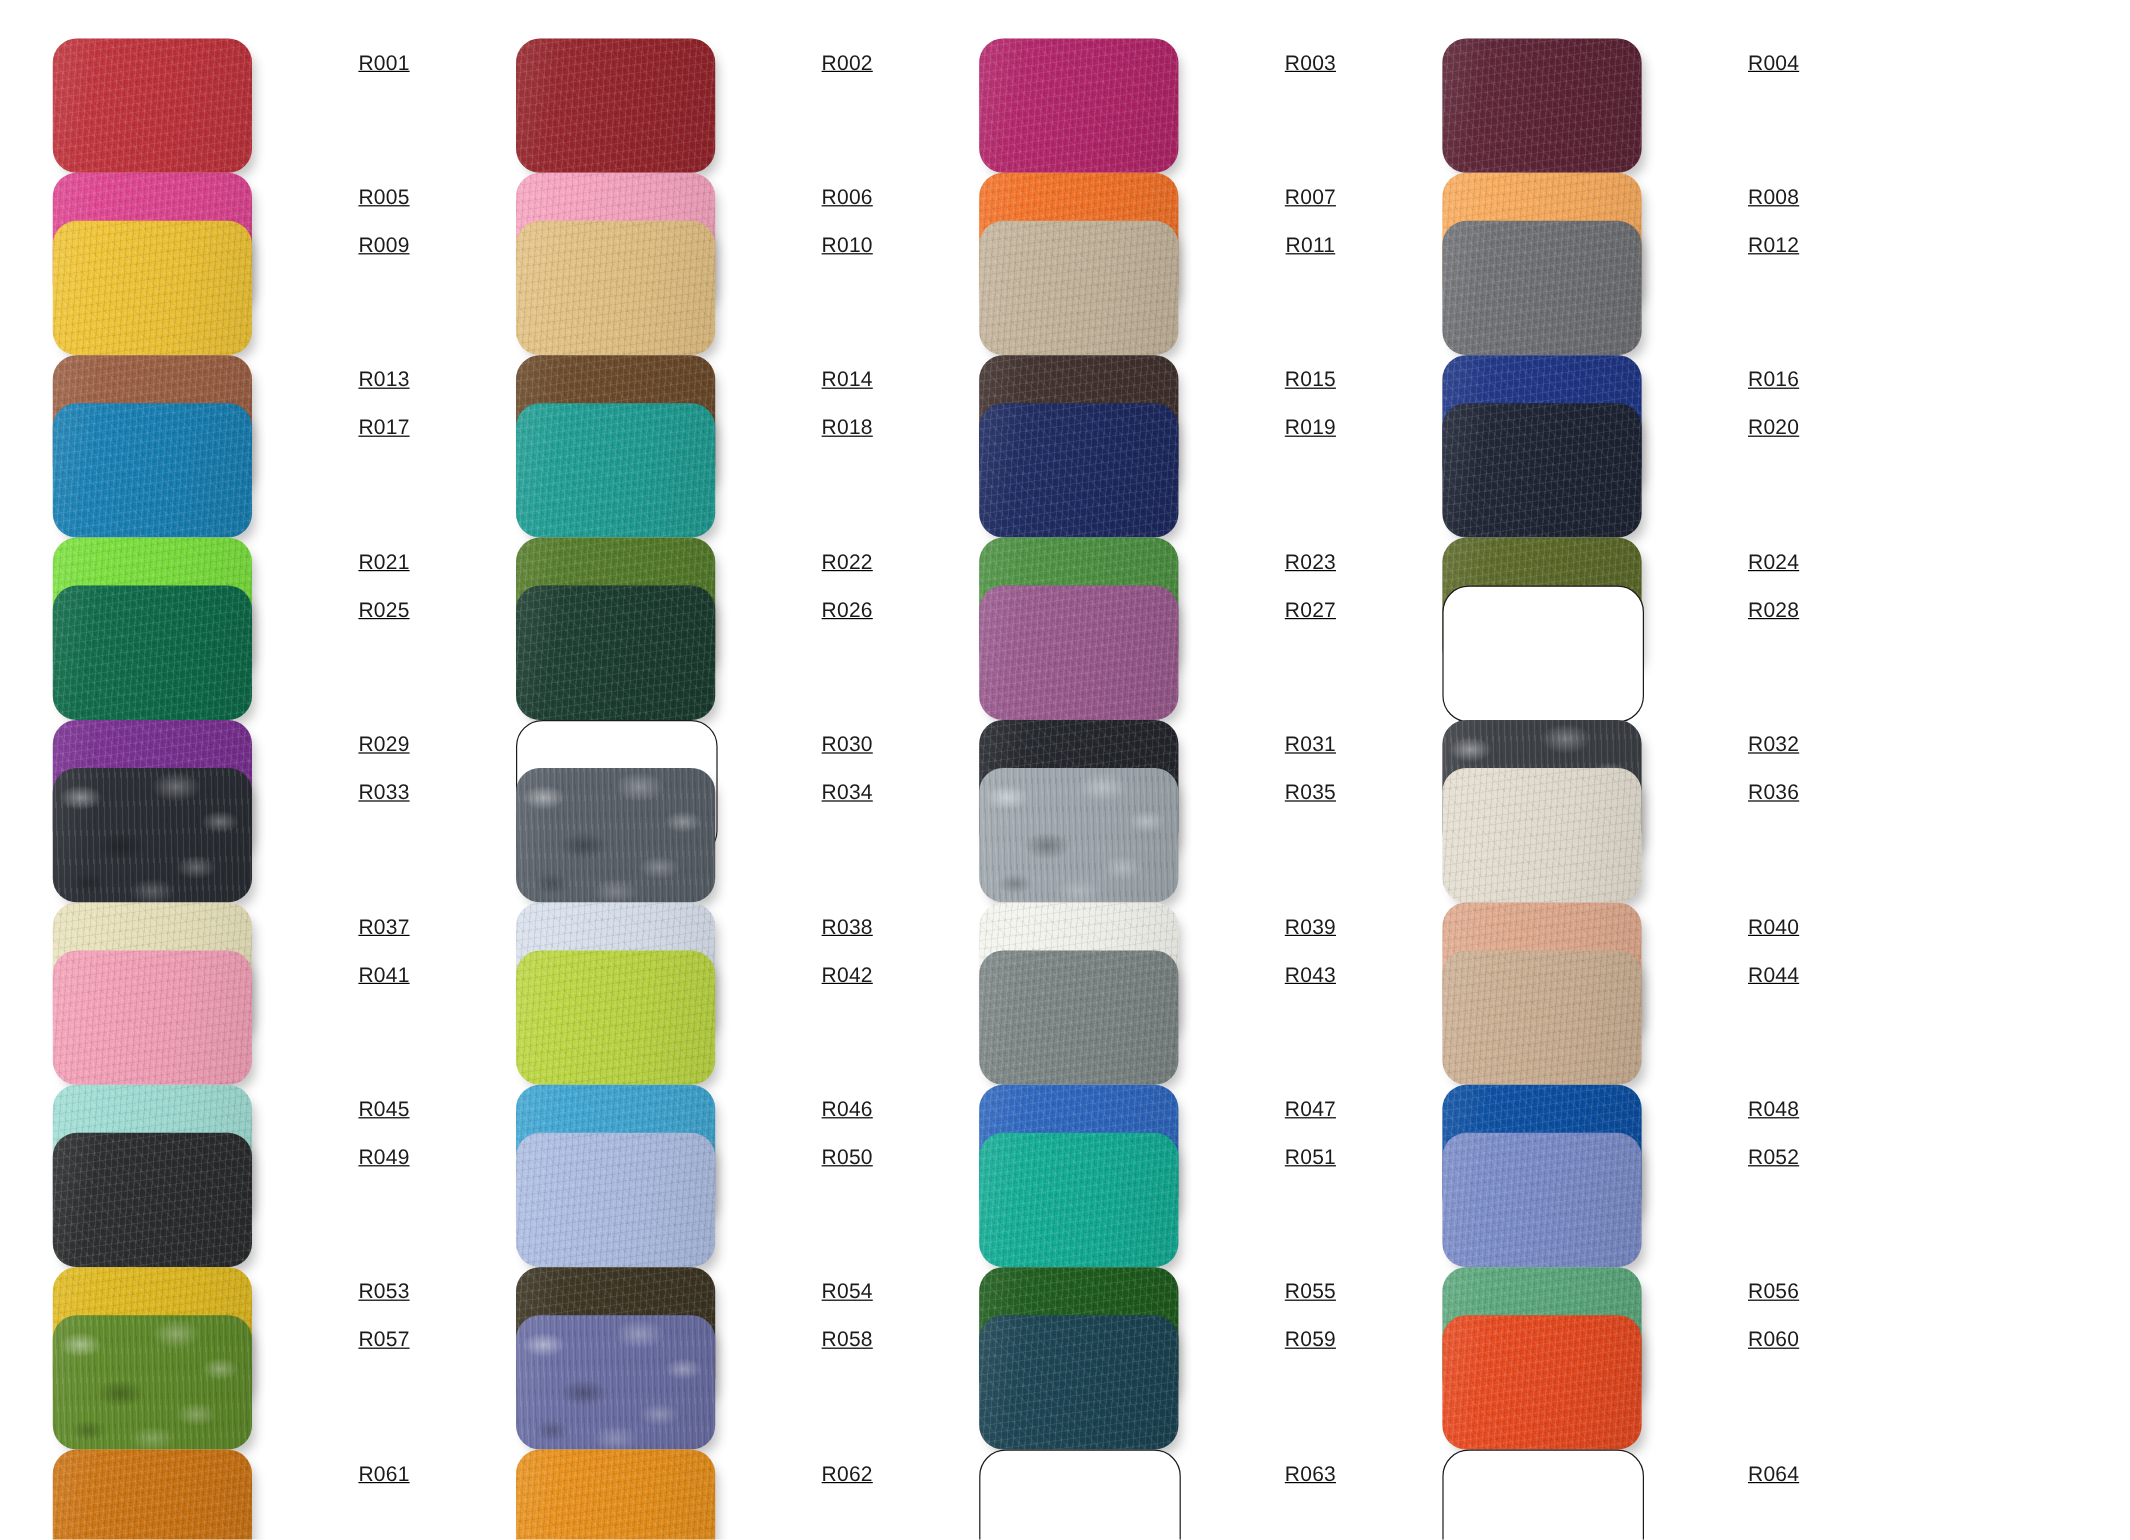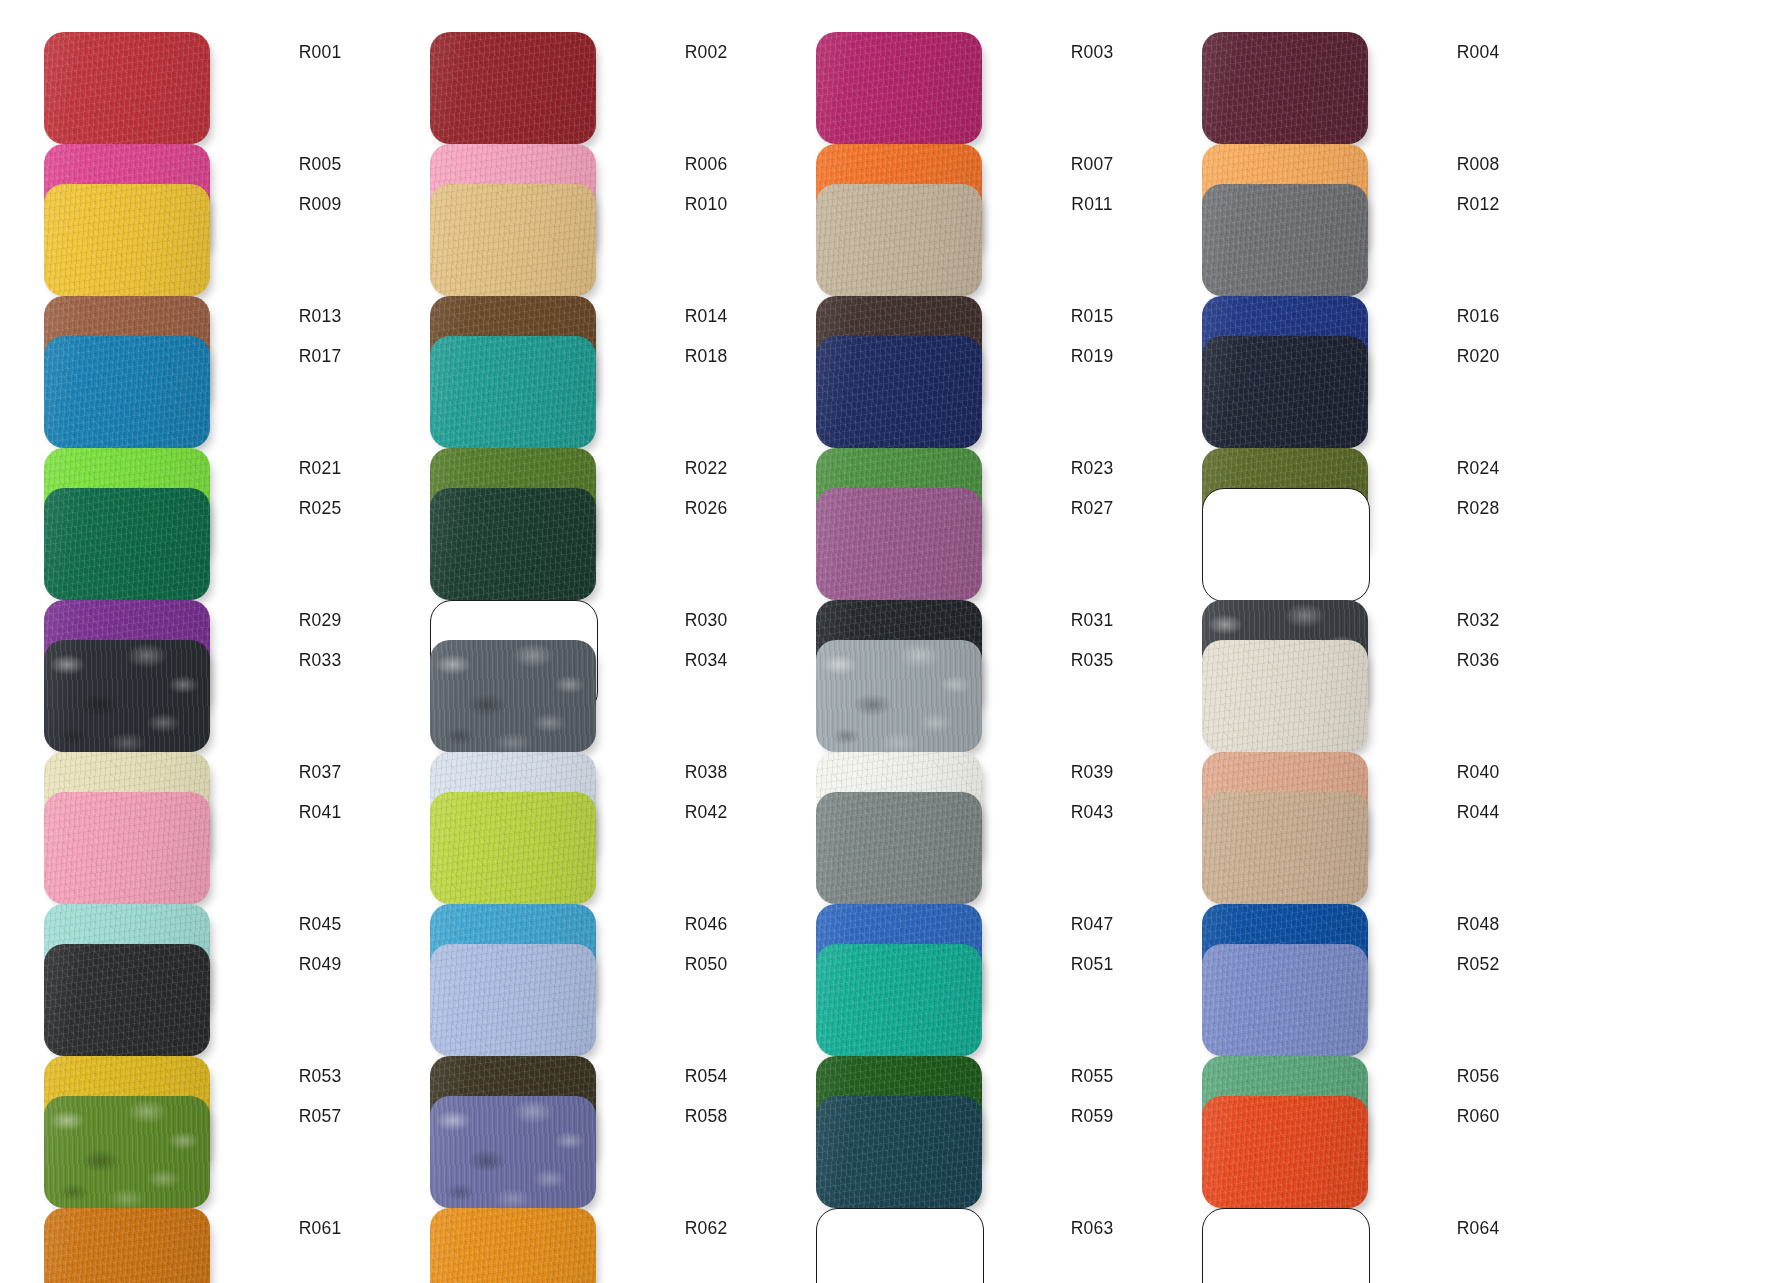--- a/index.html
+++ b/index.html
@@ -17,20 +17,21 @@
   }
 
   #chart {
     position: absolute;
     left: 0;
     top: 0;
     width: 1541px;
     height: 1283px;
     box-sizing: border-box;
     padding: 32px 44px 26px 44px;
+    text-decoration: underline;
   }
 
   .grid {
     display: grid;
     grid-template-columns: repeat(8, 166px);
     grid-template-rows: repeat(8, 112px 40px);
     column-gap: 27px;
     row-gap: 0;
     justify-content: space-between;
   }

